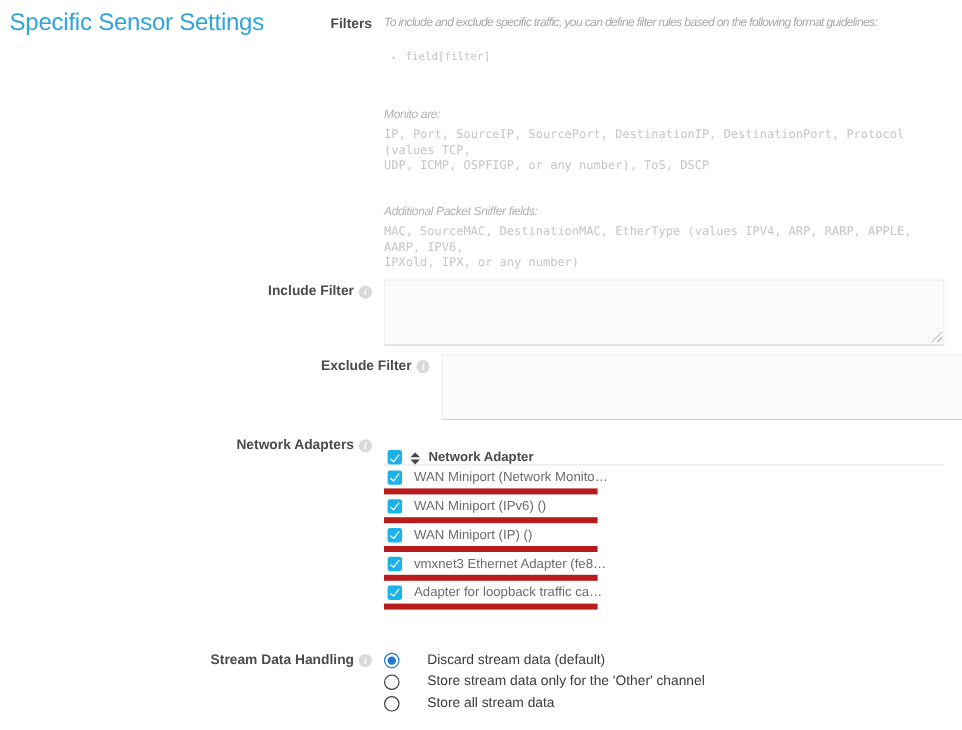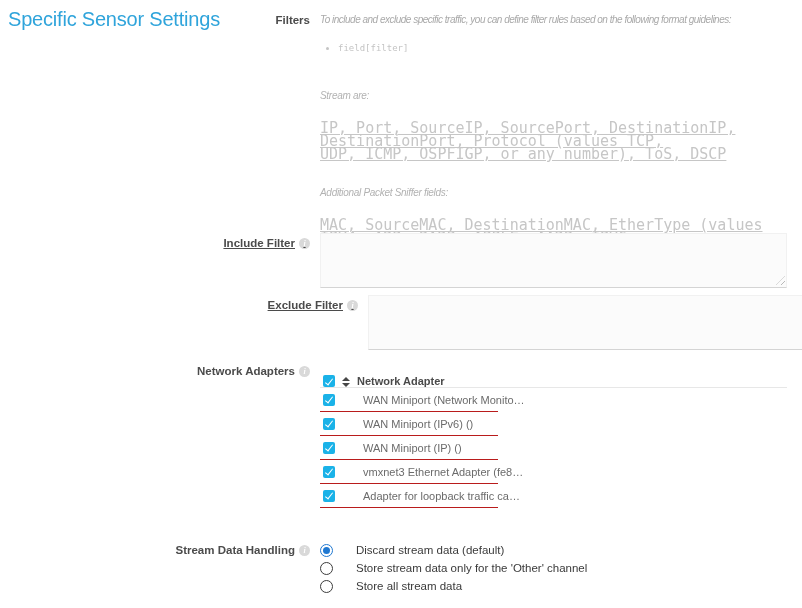--- a/index.html
+++ b/index.html
@@ -14,42 +14,42 @@
   .row-filters  { top:13px; }
   .row-include  { top:233px; }
   .row-exclude  { top:295px;padding-left:48px; }
   .row-adapters { top:360px; }
   .row-stream   { top:541px; }
 
   .lbl { flex:0 0 310px; width:310px; display:flex; justify-content:flex-end;
          align-items:center; gap:4px; font-weight:700; font-size:11.5px; color:#4b4b4b;
          line-height:13px; white-space:nowrap; }
   .row-filters .lbl  { padding-top:1px; }
-  .row-include .lbl, .row-exclude .lbl { padding-top:4px; align-items:center;text-decoration:underline; }
+  .row-include .lbl, .row-exclude .lbl { padding-top:4px; align-items:center; }
   .row-adapters .lbl { padding-top:5px; align-items:flex-start;padding-left:48px; }
   .row-stream .lbl   { padding-top:3px; align-items:flex-start; }
 
   .info-icon { width:11px; height:11px; border-radius:50%; background:#d9d9d9; color:#fff;
                font-size:8px; line-height:11px; text-align:center; font-style:italic;
                font-family:"Liberation Serif", serif; flex:0 0 11px; margin-top:0.5px; }
 
   .content { margin-left:10px; width:472px; }
 
   .guide { font-style:italic; color:#a9a9a9; font-size:10px; line-height:13px;
            letter-spacing:-0.5px; white-space:nowrap; }
   .bullet-list { margin:16px 0 0 6px; padding-left:12px; list-style:disc; }
   .bullet-list li { font-family:"DejaVu Sans Mono", monospace; font-size:9px;
                     line-height:13px; color:#c4c4c4; }
   .bullet-list li::marker { color:#c4c4c4; }
   .italic-note { font-style:italic; color:#b2b2b2; font-size:10px; line-height:13px;
                  letter-spacing:-0.3px; }
   .m-fields-are  { margin-top:34px; }
   .m-additional  { margin-top:25px; }
-  .mono { font-family:"DejaVu Sans Mono", monospace; font-size:15px; line-height:13px;
-          color:#c6c6c6; white-space:pre-line; margin-top:20px;text-decoration:underline; }
+  .mono { font-family:"DejaVu Sans Mono", monospace; font-size:10px; line-height:13px;
+          color:#c6c6c6; white-space:pre-line; margin-top:4px; }
 
   .ta-wrap { position:relative; width:467px; }
   .pr-textarea { display:block; width:467px; height:55px; background:#fbfbfb;
                  border:1px solid #f1f1f1; border-bottom:1px solid #d4d4d4;
                  resize:none; outline:none; font-family:"Liberation Sans", sans-serif;
                  font-size:11px; color:#555; padding:4px 6px; }
   .resize-handle { position:absolute; right:2px; bottom:3px; width:9px; height:9px;
                    background:repeating-linear-gradient(135deg, transparent 0 2.5px, #b9b9b9 2.5px 3.5px);
                    clip-path:polygon(100% 0, 100% 100%, 0 100%); cursor:nwse-resize; }
 
@@ -58,21 +58,21 @@
                     border-bottom:1px solid #e7e7e7; padding-left:3px; gap:6px; }
   .adapter-header .hdr-text { font-size:11px; font-weight:700; color:#4a4a4a; }
   .sort-icon { display:flex; flex-direction:column; gap:2px; align-items:center;
                cursor:pointer; padding:0 1px; }
   .sort-icon .tri-up { width:0; height:0; border-left:4px solid transparent;
                        border-right:4px solid transparent; border-bottom:4px solid #474747; }
   .sort-icon .tri-down { width:0; height:0; border-left:4px solid transparent;
                          border-right:4px solid transparent; border-top:4px solid #474747; }
 
   .adapter-row { display:flex; align-items:center; height:24px; width:178px;
-                 border-bottom:1px solid #b91c1c; padding-left:3px; gap:28px; }
+                 border-bottom:5px solid #b91c1c; padding-left:3px; gap:10px; }
   .adapter-row .row-text { font-size:11px; color:#6b6b6b; white-space:nowrap; }
 
   .cb { position:relative; width:12px; height:12px; border-radius:2px; background:#1ab2e8;
         flex:0 0 12px; cursor:pointer; }
   .cb::after { content:""; position:absolute; left:4px; top:1.5px; width:3px; height:7px;
                border:solid #fff; border-width:0 1.8px 1.8px 0; transform:rotate(38deg); }
 
   .radio-row { display:flex; align-items:center; height:18px; gap:23px; }
   .radio { position:relative; width:13px; height:13px; border-radius:50%;
            border:1.6px solid #3c3c3c; background:#fff; flex:0 0 13px; cursor:pointer; }
@@ -90,21 +90,21 @@
 
   <div class="row row-filters">
     <div class="lbl">
       <span>Filters</span>
     </div>
     <div class="content">
       <div class="guide">To include and exclude specific traffic, you can define filter rules based on the following format guidelines:</div>
       <ul class="bullet-list">
         <li>field[filter]</li>
       </ul>
-      <div class="italic-note m-fields-are">Stream are:</div>
+      <div class="italic-note m-fields-are">Monito are:</div>
       <div class="mono">IP, Port, SourceIP, SourcePort, DestinationIP, DestinationPort, Protocol (values TCP,
 UDP, ICMP, OSPFIGP, or any number), ToS, DSCP</div>
       <div class="italic-note m-additional">Additional Packet Sniffer fields:</div>
       <div class="mono">MAC, SourceMAC, DestinationMAC, EtherType (values IPV4, ARP, RARP, APPLE, AARP, IPV6,
 IPXold, IPX, or any number)</div>
     </div>
   </div>
 
   <div class="row row-include">
     <div class="lbl">

